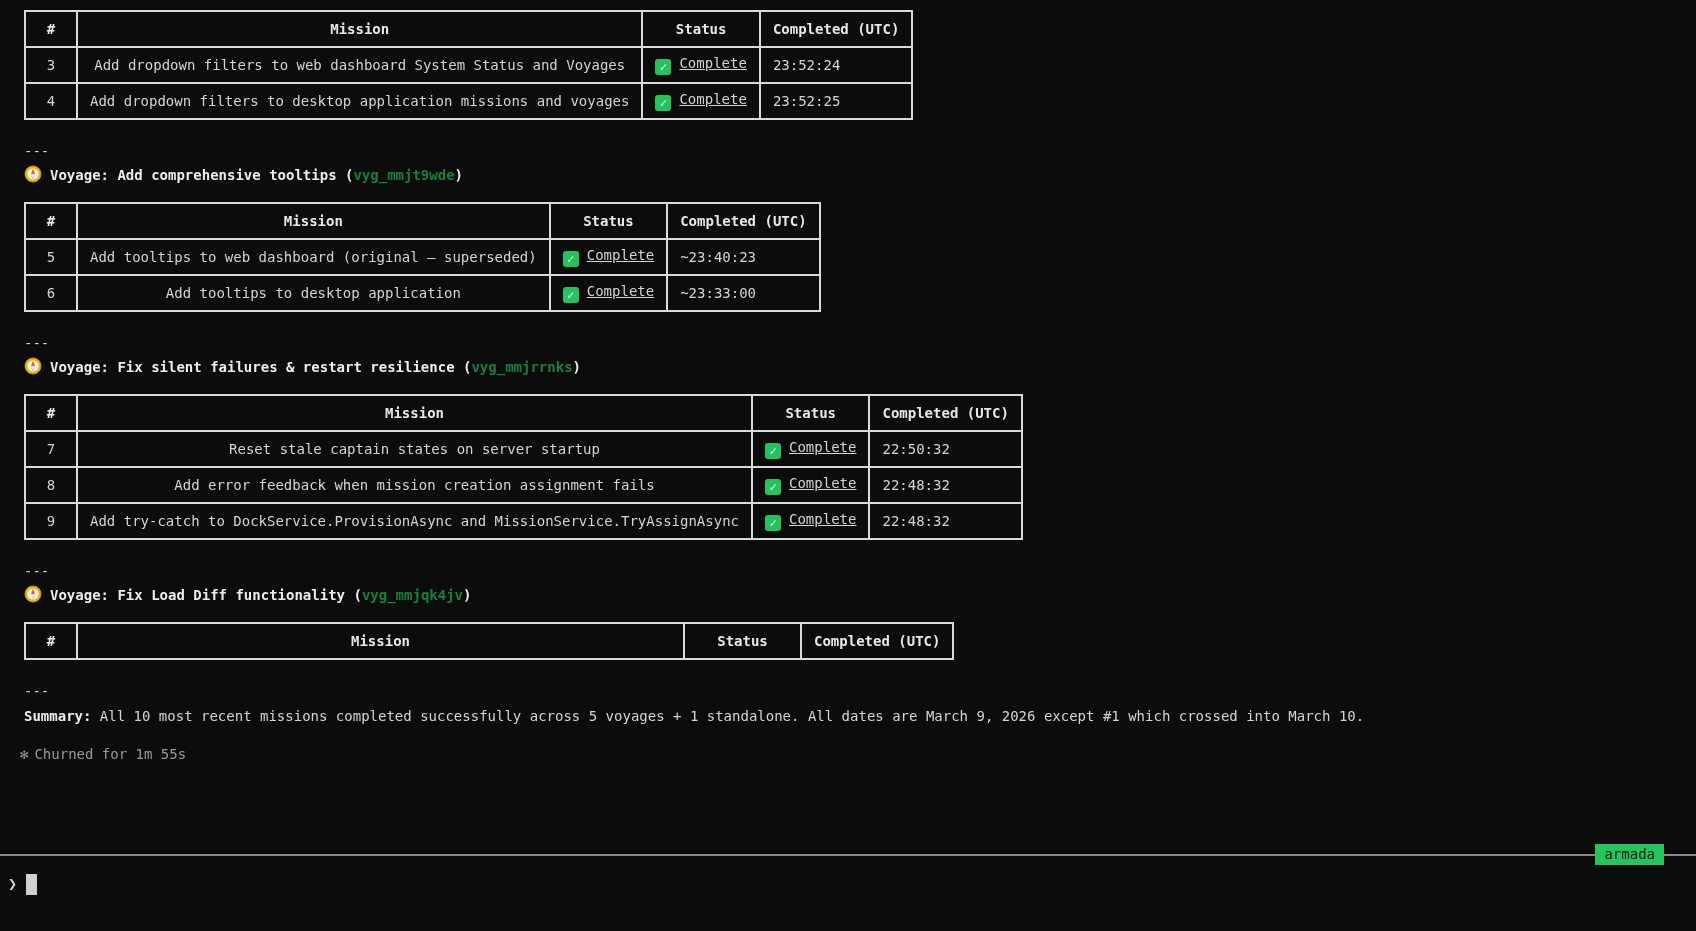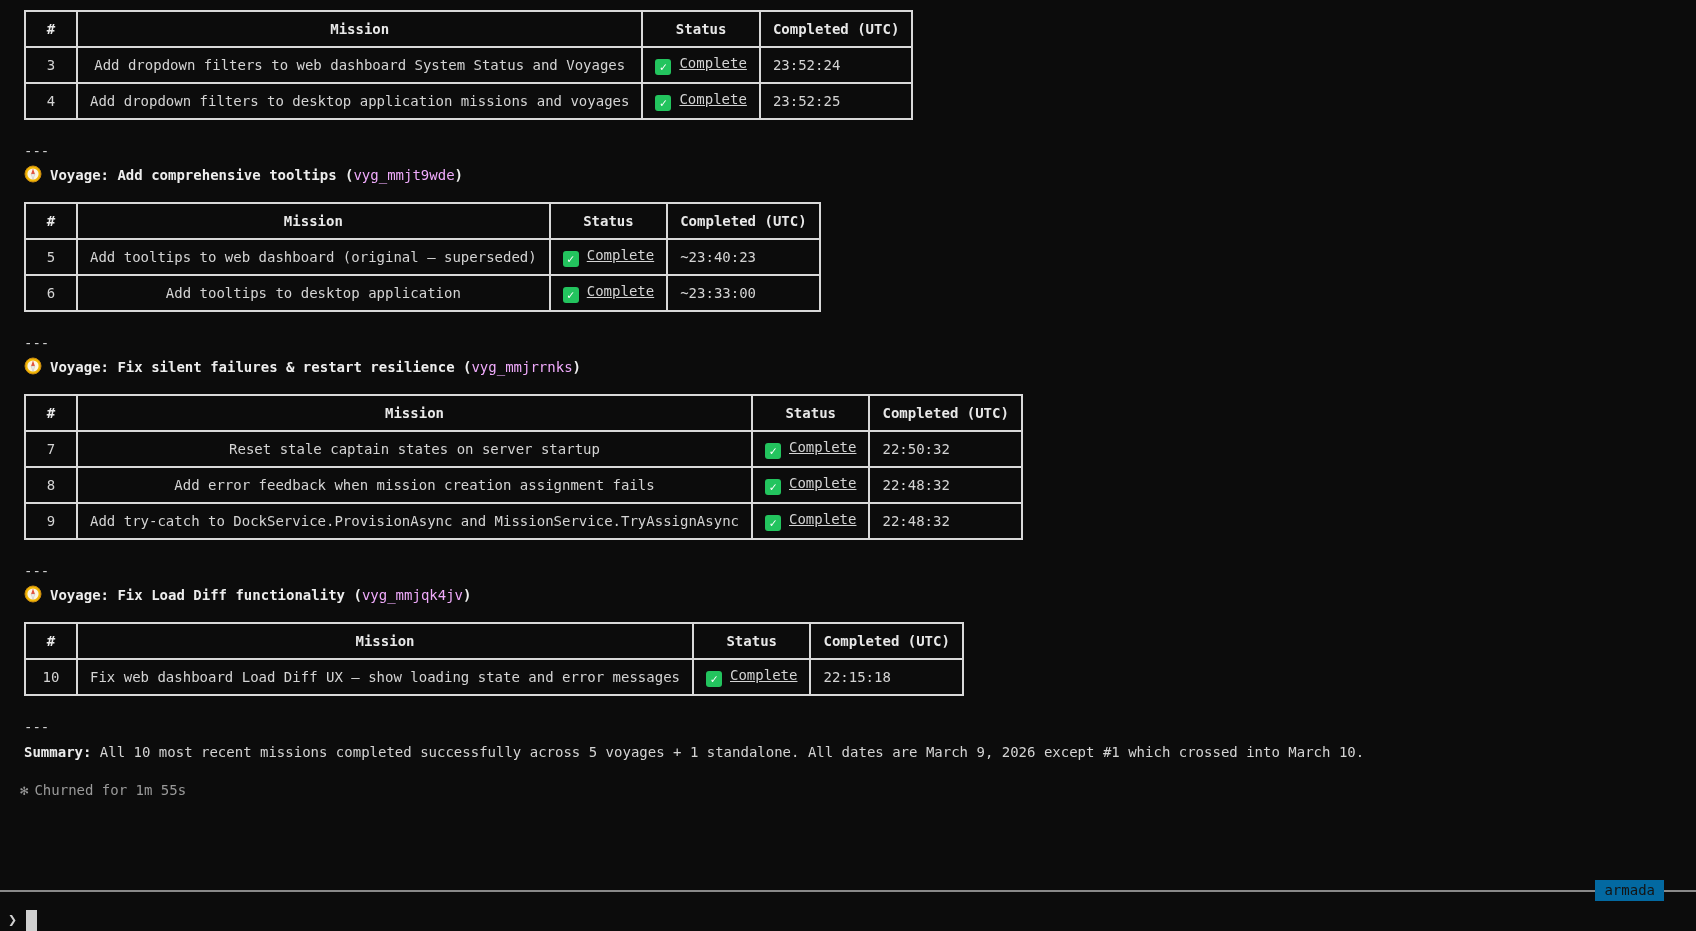--- a/index.html
+++ b/index.html
@@ -69,21 +69,21 @@
     line-height: 18px;
     letter-spacing: 0;
   }
   .voyage {
     margin: 4px 0 0 24px;
     font-weight: bold;
     color: #ededed;
     line-height: 22px;
   }
   .voyage .compass { vertical-align: -3px; margin-right: 8px; }
-  .voyage .vid { color: #f0abfc; font-weight: normal; }
+  .voyage .vid { color: #15803d; font-weight: bold; }
   .voyage-table { margin-top: 16px; }
 
   .summary {
     margin: 6px 16px 0 24px;
     color: #d4d4d4;
     line-height: 20px;
   }
   .summary .lbl { font-weight: bold; color: #ececec; }
 
   .churn {
@@ -97,21 +97,21 @@
   .rule-row {
     margin-top: 80px;
     display: flex;
     align-items: center;
     width: 100%;
   }
   .rule { height: 2px; background: #8a8a8a; }
   .flex1 { flex: 1; }
   .end-rule { width: 32px; }
   .badge {
-    background: #0369a1;
+    background: #22c55e;
     color: #141414;
     padding: 1px 9px 2px 9px;
     font-size: 14px;
     line-height: 18px;
   }
   .prompt-line {
     height: 38px;
     display: flex;
     align-items: center;
     padding-left: 8px;
@@ -260,26 +260,20 @@
       <col class="w-status">
       <col class="w-time">
     </colgroup>
   <tbody>
       <tr>
     <th>#</th>
     <th>Mission</th>
     <th>Status</th>
     <th>Completed (UTC)</th>
   </tr>
-  <tr>
-    <td class="c-num">10</td>
-    <td class="c-mission">Fix web dashboard Load Diff UX — show loading state and error messages</td>
-    <td class="c-status"><span class="check">✓</span><span>Complete</span></td>
-    <td class="c-time">22:15:18</td>
-  </tr>
 </tbody>
   </table>
 
 <div class="sep">---</div>
 <div class="summary">
   <span class="lbl">Summary:</span><span> All 10 most recent missions completed successfully across 5 voyages + 1 standalone. All dates are March 9, 2026 except #1 which crossed into March 10.</span>
 </div>
 
 <div class="churn">
   <span class="spark">✻</span><span>Churned for 1m 55s</span>

